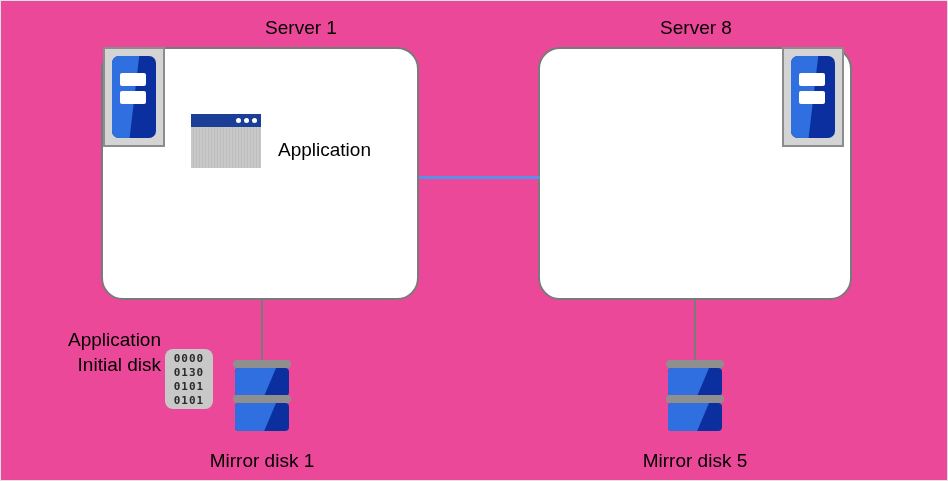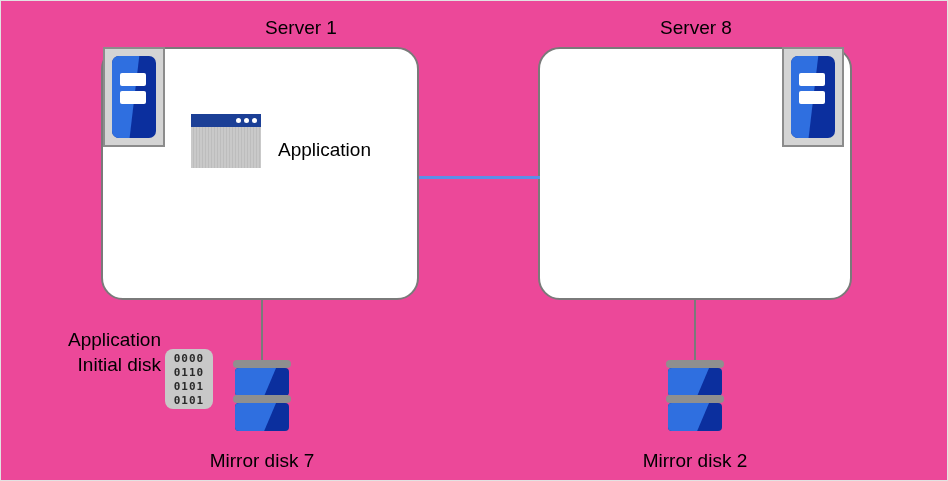--- a/index.html
+++ b/index.html
@@ -220,36 +220,36 @@
 
   <div class="connector-v" style="left:260px; top:299px; height:60px;"></div>
 
   <div class="connector-v" style="left:693px; top:299px; height:60px;"></div>
 
   <div class="label right" style="left:25px; top:326px; width:135px;">Application</div>
   <div class="label right" style="left:25px; top:351px; width:135px;">Initial disk</div>
 
   <div class="binary-block" style="left:164px; top:348px;">
     <div>0000</div>
-    <div>0110</div>
+    <div>0130</div>
     <div>0101</div>
     <div>0101</div>
   </div>
 
   <div class="disk-icon" style="left:232px; top:359px;">
     <div class="plate p1"></div>
     <div class="slab s1"></div>
     <div class="plate p2"></div>
     <div class="slab s2"></div>
   </div>
 
-  <div class="label center" style="left:161px; top:447px; width:200px;">Mirror disk 7</div>
+  <div class="label center" style="left:161px; top:447px; width:200px;">Mirror disk 1</div>
 
   <div class="disk-icon" style="left:665px; top:359px;">
     <div class="plate p1"></div>
     <div class="slab s1"></div>
     <div class="plate p2"></div>
     <div class="slab s2"></div>
   </div>
 
-  <div class="label center" style="left:594px; top:447px; width:200px;">Mirror disk 2</div>
+  <div class="label center" style="left:594px; top:447px; width:200px;">Mirror disk 5</div>
 
 </div>
 
 </body></html>

